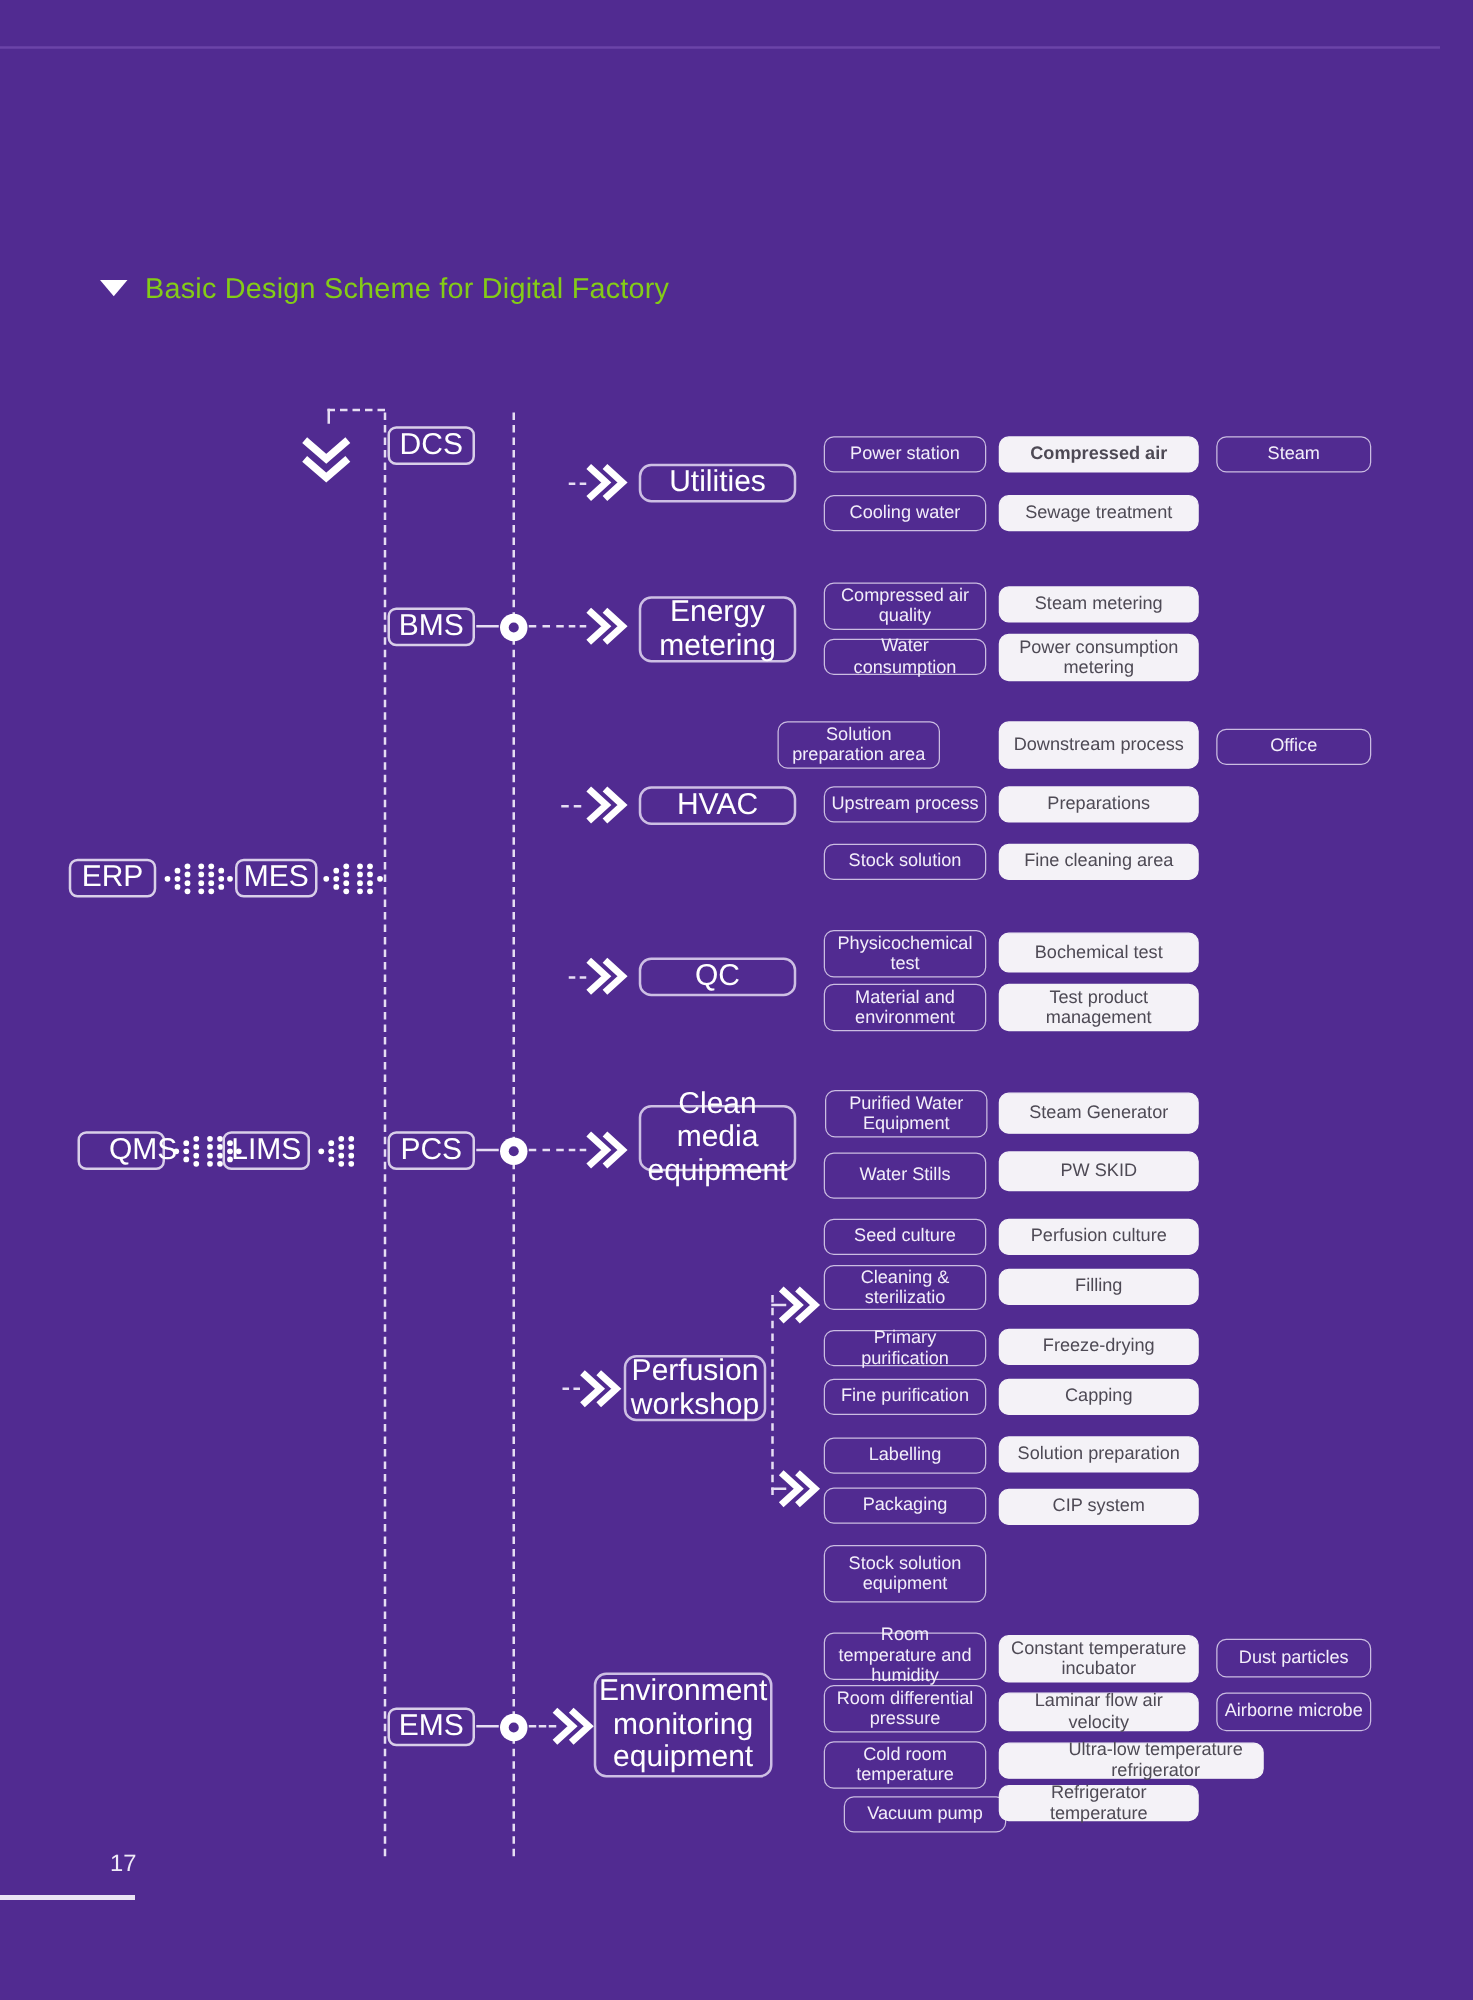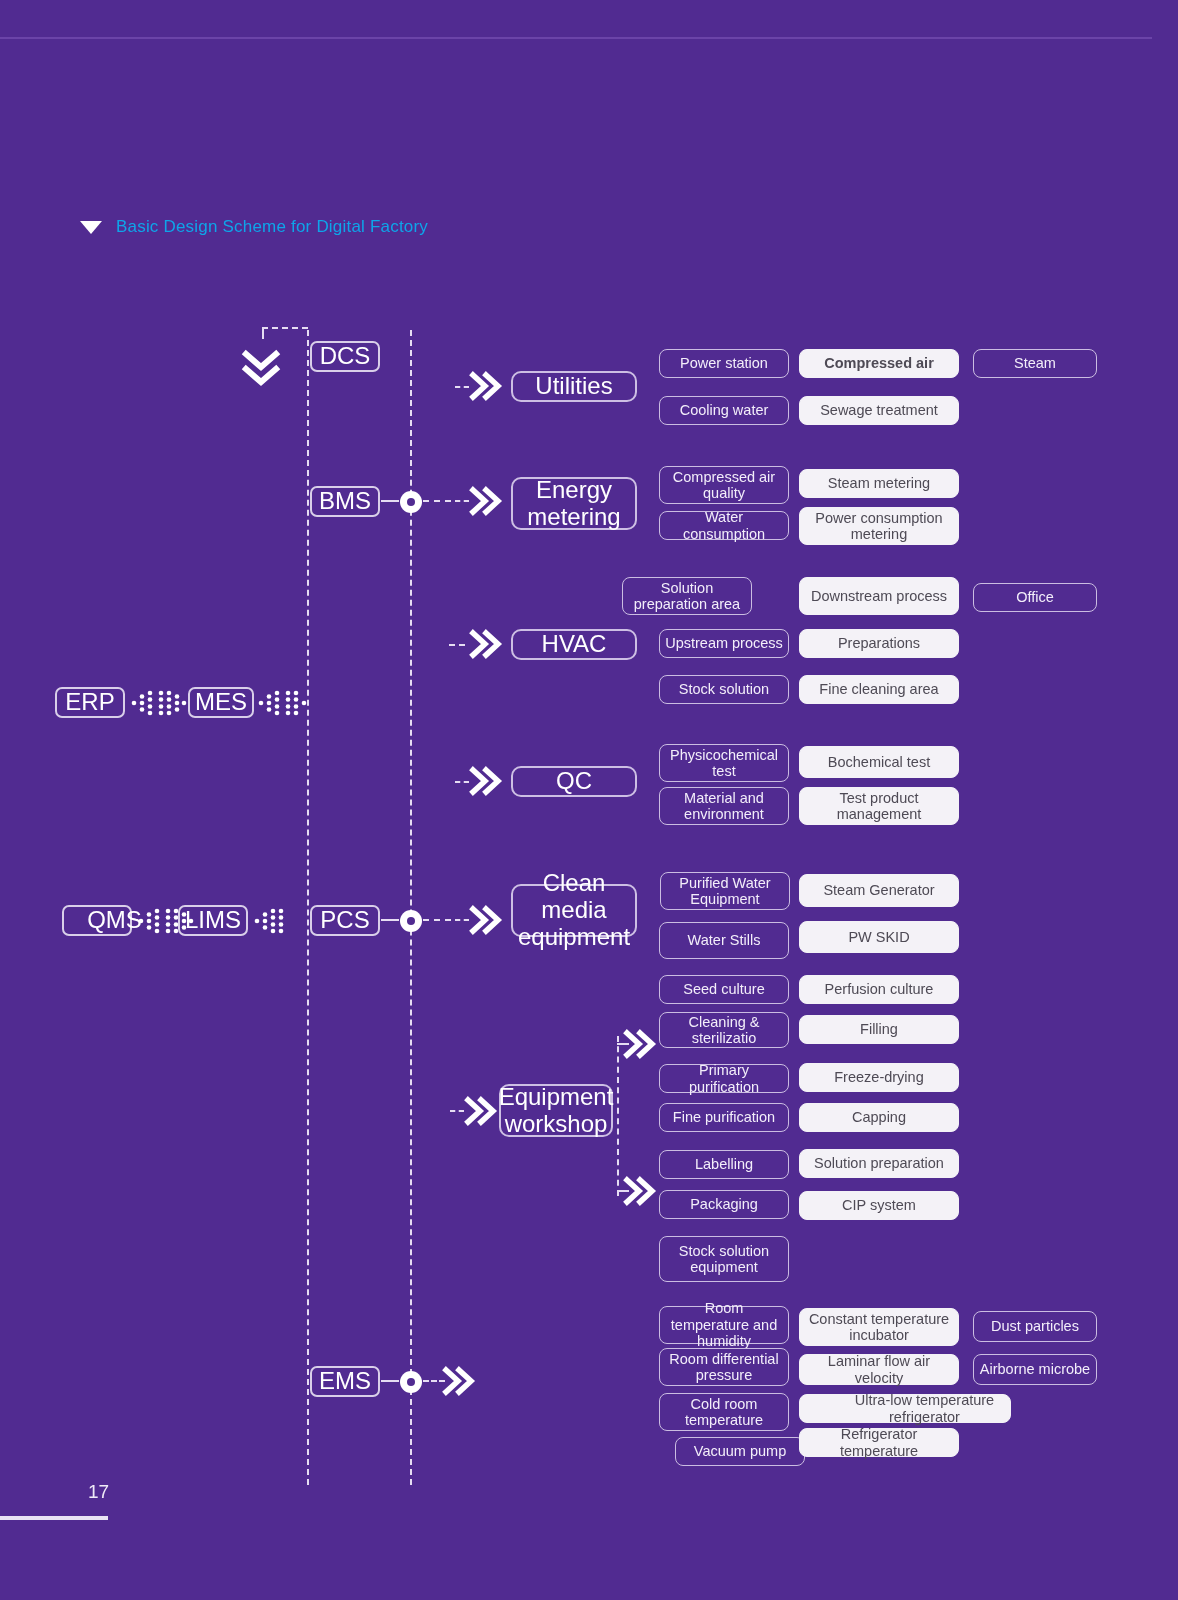--- a/index.html
+++ b/index.html
@@ -12,21 +12,21 @@
     position:relative;
   }
   #stage{position:absolute;inset:0;}
 
   .hairline{position:absolute;left:0;width:1152px;height:2px;background:#6b44a8;}
   .footrule{position:absolute;left:0;width:108px;height:4px;background:#e9e3f4;}
 
   
   .title-row{position:absolute;display:flex;align-items:center;gap:14px;}
   .tri{width:0;height:0;border-left:11px solid transparent;border-right:11px solid transparent;border-top:13px solid #ffffff;}
-  .title-txt{font-size:17px;letter-spacing:.2px;color:#0ea5e9;white-space:nowrap;}
+  .title-txt{font-size:23px;letter-spacing:.2px;color:#84cc16;white-space:nowrap;}
 
   .pageno{position:absolute;font-size:19px;color:#efeaf7;}
 
   
   .node{
     position:absolute;box-sizing:border-box;
     border:2px solid #d9cfe9;border-radius:9px;
     background:transparent;color:#ffffff;
     display:flex;align-items:center;justify-content:center;
     text-align:center;line-height:1.12;
@@ -255,21 +255,21 @@
   </div>
   <div class="node stage-node" style="left:511px;top:884px;width:126px;height:53px;">Clean media equipment</div>
 
   <div class="hdash" style="left:450px;top:1110px;width:14px;"></div>
   <div class="chev" style="left:465px;top:1096px;">
     <svg width="34" height="30" viewBox="0 0 34 30">
         <path d="M3 4 L15 15 L3 26" fill="none" stroke="#fff" stroke-width="5.5" stroke-linecap="square"></path>
         <path d="M16 4 L28 15 L16 26" fill="none" stroke="#fff" stroke-width="5.5" stroke-linecap="square"></path>
       </svg>
   </div>
-  <div class="node stage-node" style="left:499px;top:1084px;width:114px;height:53px;">Equipment workshop</div>
+  <div class="node stage-node" style="left:499px;top:1084px;width:114px;height:53px;">Perfusion workshop</div>
 
   <div class="vdash" style="left:617px;top:1036px;height:160px;"></div>
   <div class="hdash" style="left:617px;top:1043px;width:12px;"></div>
   <div class="chev" style="left:624px;top:1029px;">
     <svg width="34" height="30" viewBox="0 0 34 30">
         <path d="M3 4 L15 15 L3 26" fill="none" stroke="#fff" stroke-width="5.5" stroke-linecap="square"></path>
         <path d="M16 4 L28 15 L16 26" fill="none" stroke="#fff" stroke-width="5.5" stroke-linecap="square"></path>
       </svg>
   </div>
   <div class="hdash" style="left:617px;top:1190px;width:12px;"></div>
@@ -279,20 +279,21 @@
         <path d="M16 4 L28 15 L16 26" fill="none" stroke="#fff" stroke-width="5.5" stroke-linecap="square"></path>
       </svg>
   </div>
 
   <div class="chev" style="left:443px;top:1366px;">
     <svg width="34" height="30" viewBox="0 0 34 30">
         <path d="M3 4 L15 15 L3 26" fill="none" stroke="#fff" stroke-width="5.5" stroke-linecap="square"></path>
         <path d="M16 4 L28 15 L16 26" fill="none" stroke="#fff" stroke-width="5.5" stroke-linecap="square"></path>
       </svg>
   </div>
+  <div class="node stage-node" style="left:475px;top:1338px;width:143px;height:84px;">Environment monitoring equipment</div>
 
   <div class="dbox outline" style="left:659px;top:349px;width:130px;height:29px;">Power station</div>
   <div class="dbox outline" style="left:659px;top:396px;width:130px;height:29px;">Cooling water</div>
   <div class="dbox filled" style="left:799px;top:349px;width:160px;height:29px;font-weight:bold;">Compressed air</div>
   <div class="dbox filled" style="left:799px;top:396px;width:160px;height:29px;text-align:right;">Sewage treatment</div>
   <div class="dbox outline" style="left:973px;top:349px;width:124px;height:29px;">Steam</div>
 
   <div class="dbox outline" style="left:659px;top:466px;width:130px;height:38px;">Compressed air quality</div>
   <div class="dbox outline" style="left:659px;top:511px;width:130px;height:29px;">Water consumption</div>
   <div class="dbox filled" style="left:799px;top:469px;width:160px;height:29px;">Steam metering</div>

